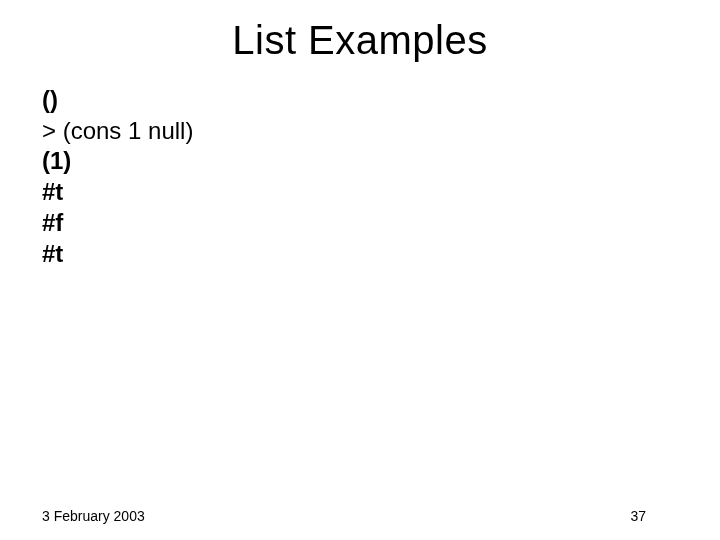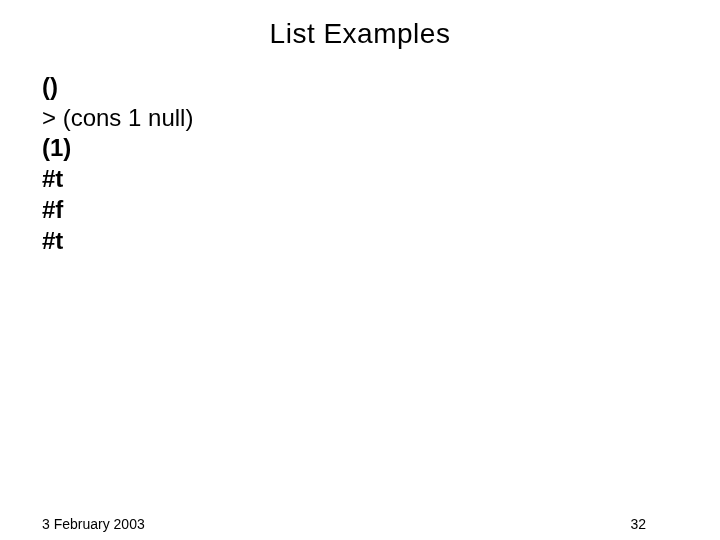--- a/index.html
+++ b/index.html
@@ -1,36 +1,36 @@
 <!DOCTYPE html>
 <html><head>
 <meta charset="utf-8">
 <style>
   * { margin: 0; padding: 0; box-sizing: border-box; }
   html, body { width: 720px; height: 540px; background: #fff; font-family: Arial, Helvetica, sans-serif; color: #000; }
   .slide { width: 720px; height: 540px; position: relative; padding: 18px 42px 0 42px; }
-  .title { font-size: 28px; font-weight: 400; text-align: center; margin-bottom: 22px; letter-spacing: 0.5px; }
+  .title { font-size: 40px; font-weight: 400; text-align: center; margin-bottom: 22px; letter-spacing: 0.5px; }
   .content { font-size: 24px; line-height: 1.28; }
   .content .line { white-space: pre; }
   .bold { font-weight: 700; }
-  .footer { position: absolute; bottom: 8px; left: 0; width: 688px; padding: 0 42px; font-size: 14px; display: flex; justify-content: space-between; align-items: center; }
+  .footer { position: absolute; bottom: 16px; left: 0; width: 688px; padding: 0 42px; font-size: 14px; display: flex; justify-content: space-between; align-items: center; }
   .footer .center { position: absolute; left: 50%; transform: translateX(-50%); }
 </style>
 </head>
 <body>
 
 <div class="slide">
   <h1 class="title">List Examples</h1>
 
   <div class="content">
     <div class="line bold">()</div>
     <div class="line">&gt; (cons 1 null)</div>
     <div class="line bold">(1)</div>
     <div class="line bold">#t</div>
     <div class="line bold">#f</div>
     <div class="line bold">#t</div>
   </div>
 
   <div class="footer">
     <span>3 February 2003</span>
-    <span>32</span>
+    <span>37</span>
   </div>
 </div>
 
 </body></html>

